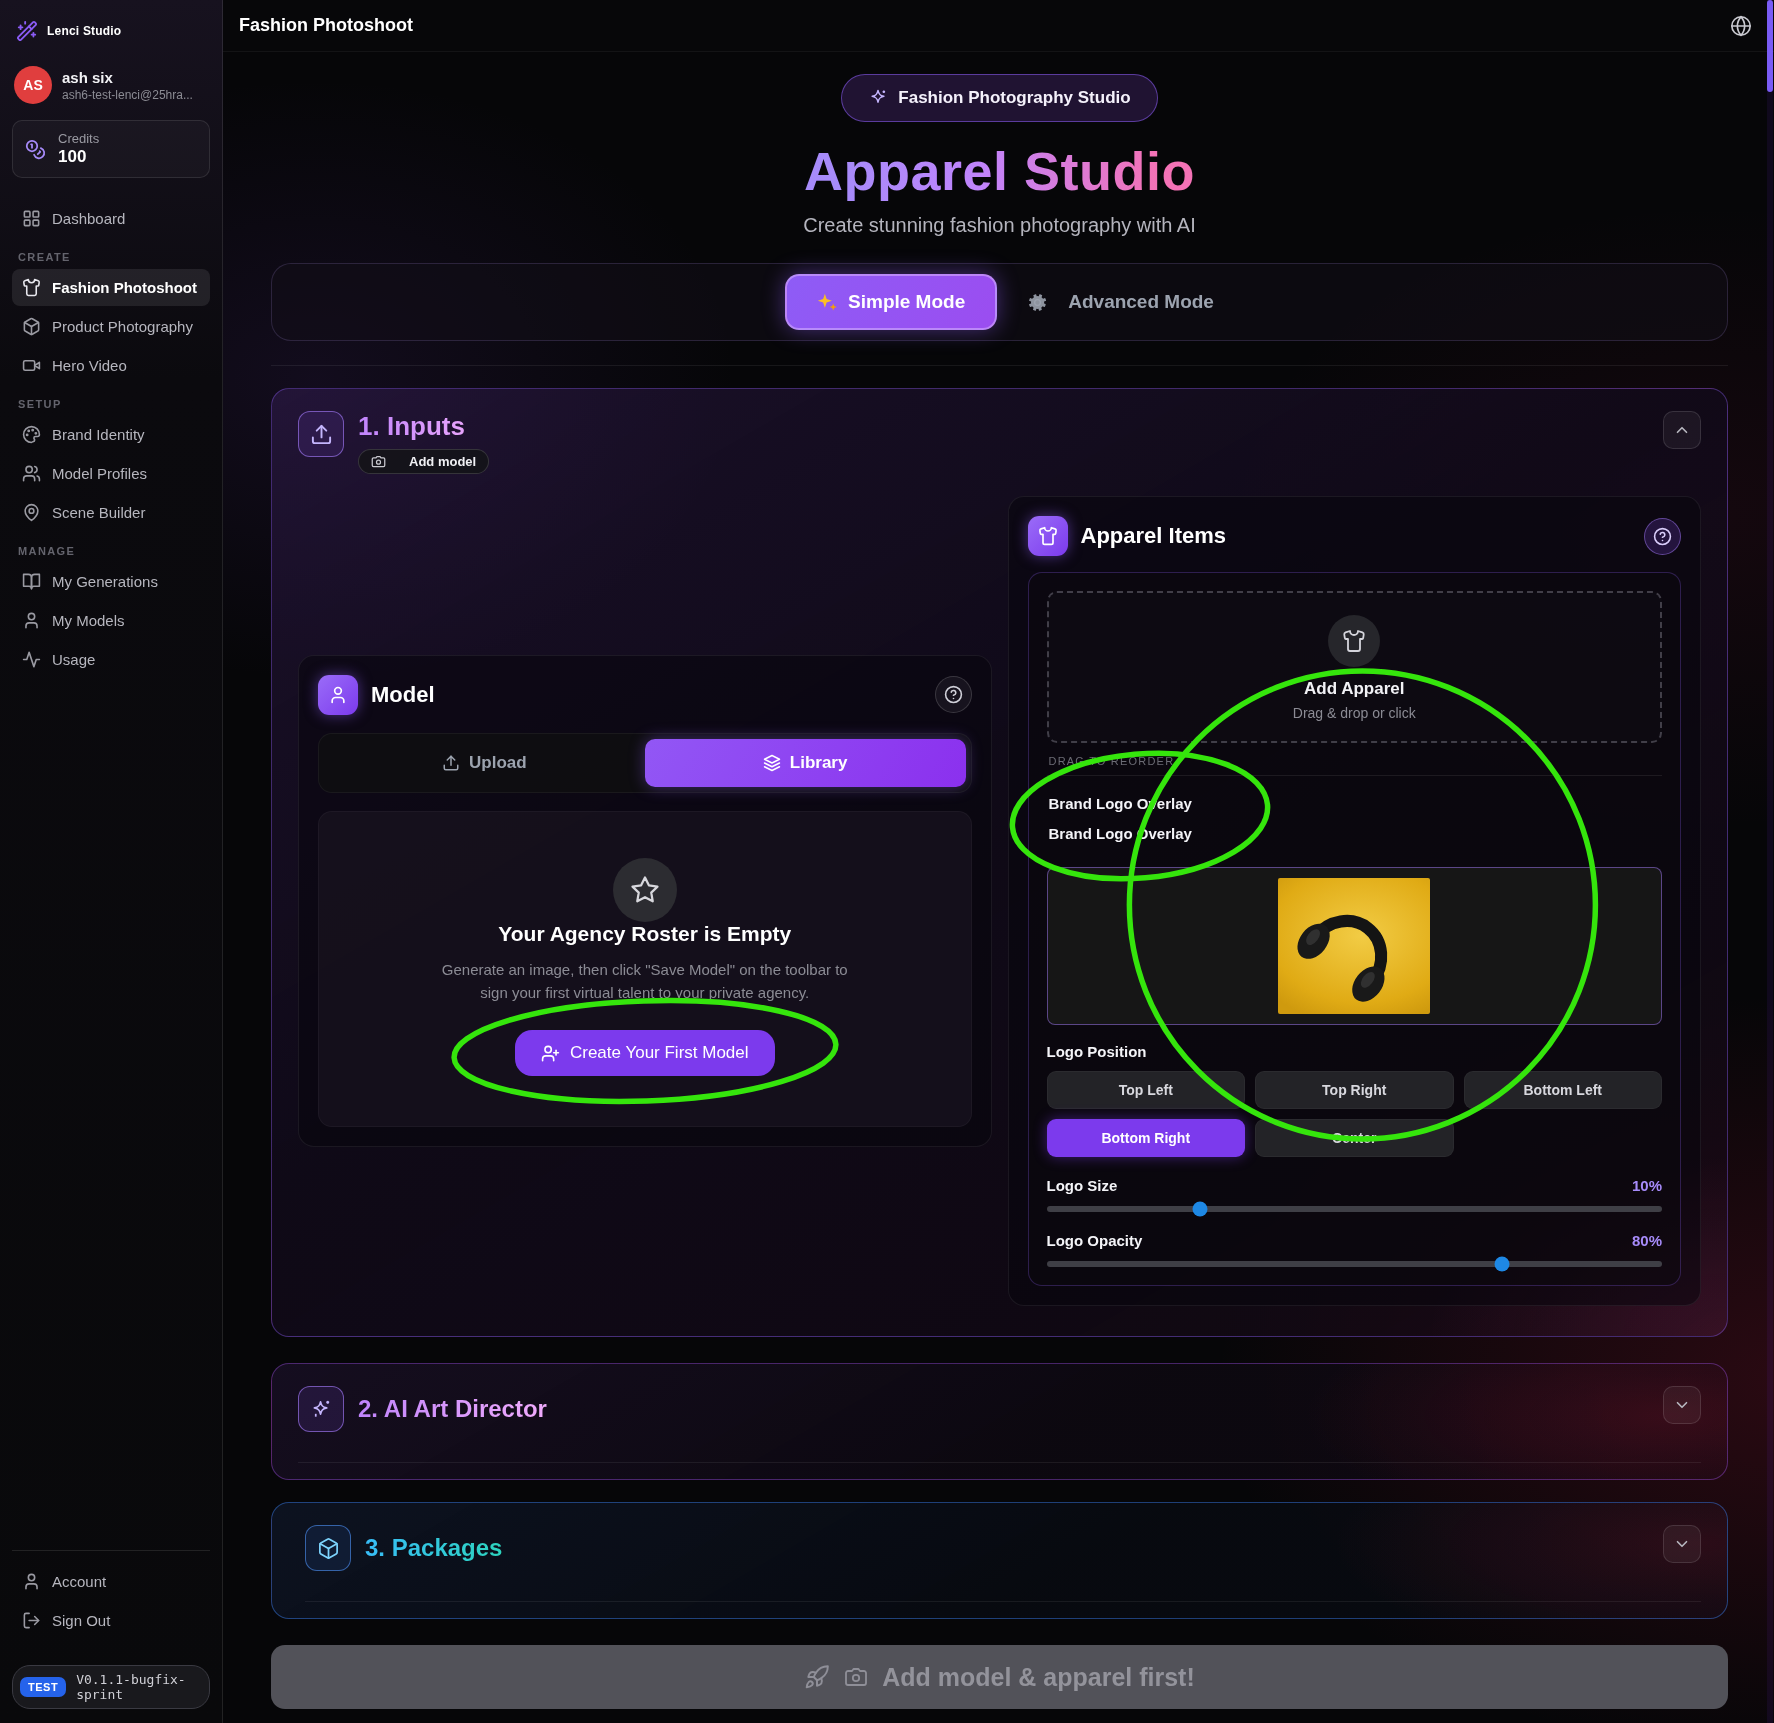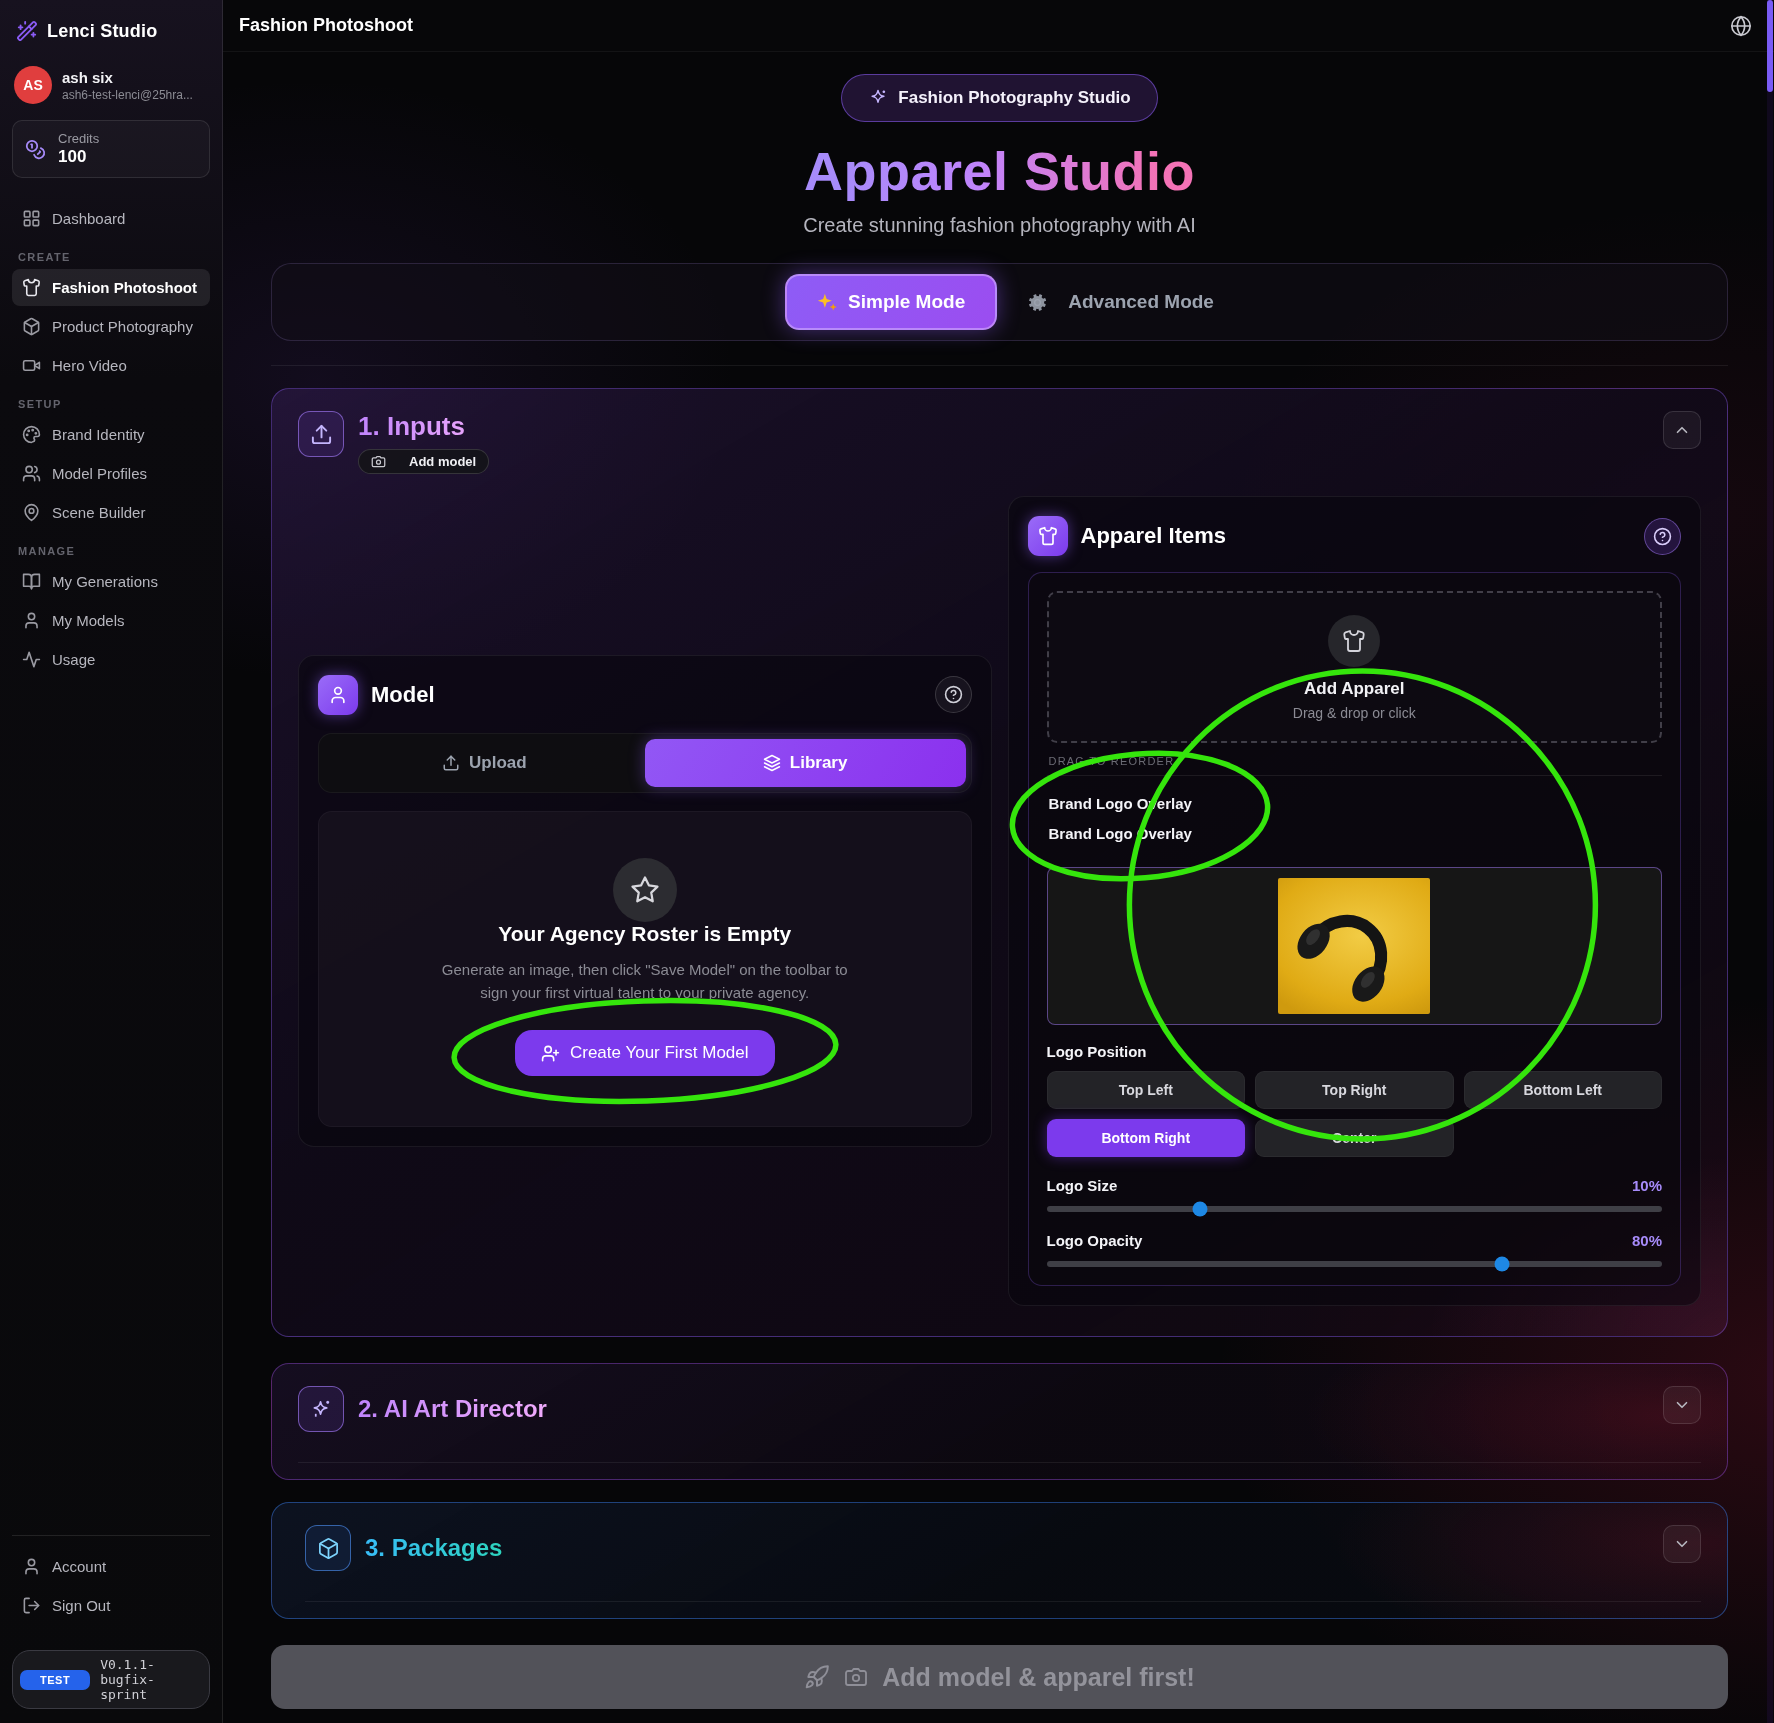--- a/index.html
+++ b/index.html
@@ -6,21 +6,21 @@
   html,body { width:1774px; height:1723px; overflow:hidden; background:#050507;
     font-family:"Liberation Sans","DejaVu Sans",sans-serif; color:#e8e8ee; }
   .page { display:flex; width:1774px; height:1723px; position:relative; }
 
   
   .sidebar { width:223px; min-width:223px; height:100%; display:flex; flex-direction:column;
     background:linear-gradient(180deg,#17121f 0%,#0b0a0e 22%,#09090b 100%);
     border-right:1px solid rgba(255,255,255,0.10); padding:18px 12px 14px 12px; }
   .logo-row { display:flex; align-items:center; gap:9px; padding:2px 4px 0 4px; }
   .logo-row svg { color:#8b5cf6; }
-  .logo-text { font-size:18px; font-weight:bold; color:#fff; letter-spacing:.2px; }
+  .logo-text { font-size:12px; font-weight:bold; color:#fff; letter-spacing:.2px; }
   .user-row { display:flex; align-items:center; gap:10px; margin:24px 2px 0 2px; }
   .avatar { width:38px; height:38px; border-radius:50%; background:#e03e3e; color:#fff;
     display:flex; align-items:center; justify-content:center; font-size:14px; font-weight:bold; flex:0 0 auto;}
   .user-name { font-size:15px; font-weight:bold; color:#f2f2f5; }
   .user-email { font-size:12px; color:#8b8b93; margin-top:2px; white-space:nowrap; }
   .credits-card { margin:16px 0 6px 0; border:1px solid rgba(255,255,255,0.10); border-radius:10px;
     background:rgba(255,255,255,0.03); padding:10px 12px; display:flex; align-items:center; gap:12px; }
   .credits-card svg { color:#a78bfa; }
   .credits-label { font-size:13px; color:#9a9aa2; }
   .credits-value { font-size:17px; font-weight:bold; color:#fff; margin-top:1px; }
@@ -29,21 +29,21 @@
     margin:14px 6px 6px 6px; }
   .nav-item { display:flex; align-items:center; gap:11px; padding:9px 10px; border-radius:8px;
     color:#b6b6be; font-size:15px; cursor:pointer; margin:2px 0; }
   .nav-item svg { color:#9a9aa2; flex:0 0 auto; }
   .nav-item.active { background:rgba(255,255,255,0.09); color:#ffffff; font-weight:bold; }
   .nav-item.active svg { color:#e8e8ee; }
   .sidebar-bottom { border-top:1px solid rgba(255,255,255,0.10); padding-top:10px; margin-top:10px; }
   .version-pill { margin-top:26px; display:flex; align-items:center; gap:10px; border:1px solid #3a3a42;
     background:#19191d; border-radius:18px; padding:6px 14px 6px 7px; width:fit-content; }
   .test-badge { background:#2563eb; color:#fff; font-size:11px; font-weight:bold; border-radius:7px;
-    padding:4px 20px; letter-spacing:.5px; }
+    padding:4px 8px; letter-spacing:.5px; }
   .version-text { font-family:"DejaVu Sans Mono","Liberation Mono",monospace; font-size:13px; color:#d0d0d6; }
 
   
   .main { flex:1 1 auto; display:flex; flex-direction:column; height:100%;
     background:
       radial-gradient(950px 620px at 102% 80%, rgba(190,25,60,0.20), transparent 62%),
       radial-gradient(800px 520px at 96% 30%, rgba(150,25,70,0.10), transparent 60%),
       radial-gradient(700px 500px at 6% 22%, rgba(85,45,140,0.16), transparent 60%),
       #060608; }
   .topbar { height:52px; min-height:52px; display:flex; align-items:center; justify-content:space-between;

